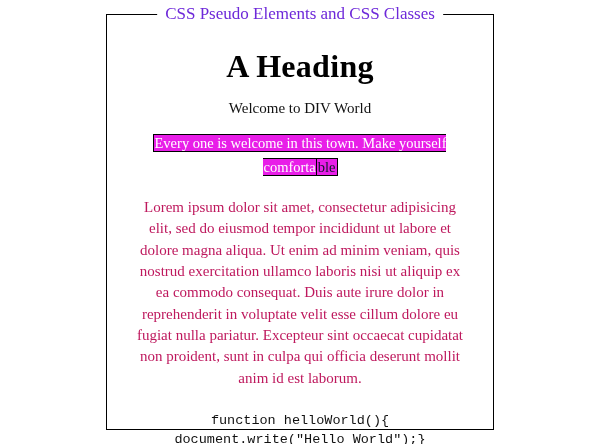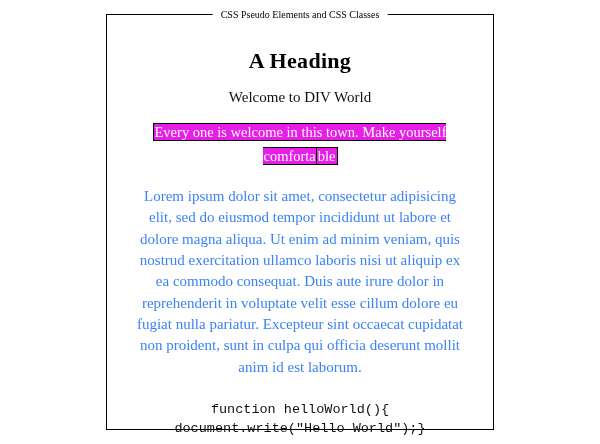--- a/index.html
+++ b/index.html
@@ -30,68 +30,68 @@
     background: #ffffff;
   }
   .legend {
     position: absolute;
     left: 50%;
     top: 14px;
     transform: translate(-50%, -50%);
     background: #ffffff;
     padding: 0 8px;
     font-family: "Liberation Serif", serif;
-    font-size: 10px;
-    color: #000000;
+    font-size: 17px;
+    color: #6d28d9;
     white-space: nowrap;
     z-index: 3;
   }
   .content {
     position: absolute;
     left: 107px;
     top: 15px;
     width: 386px;
     box-sizing: border-box;
     padding: 22px 20px 0 20px;
     text-align: center;
   }
   .heading {
     font-family: "Liberation Serif", serif;
     font-weight: bold;
-    font-size: 22px;
+    font-size: 32px;
     color: #000000;
     margin: 12px 0 0 0;
     line-height: 1.1;
     letter-spacing: 0.3px;
   }
   .welcome {
     font-family: "Liberation Serif", serif;
     font-size: 15px;
     color: #111111;
     margin: 16px 0 0 0;
   }
   .highlight-wrap {
     margin: 14px 0 0 0;
     text-align: center;
     line-height: 1.5;
   }
   .highlight {
     background: #e81ee8;
-    color: #ffffff;
+    color: #0f172a;
     font-family: "Liberation Serif", serif;
     font-size: 14.5px;
     box-shadow: 0 0 0 1px #000000;
     padding: 0 1px;
   }
   .paragraph {
     margin: 18px 0 0 0;
     font-family: "Liberation Serif", serif;
     font-size: 15px;
     line-height: 1.42;
-    color: #3b82f6;
+    color: #be185d;
     text-align: center;
     padding: 0 6px;
   }
   .code-block {
     margin: 22px 0 0 0;
     font-family: "Liberation Mono", monospace;
     font-size: 13.5px;
     color: #111111;
     line-height: 1.45;
     text-align: center;

